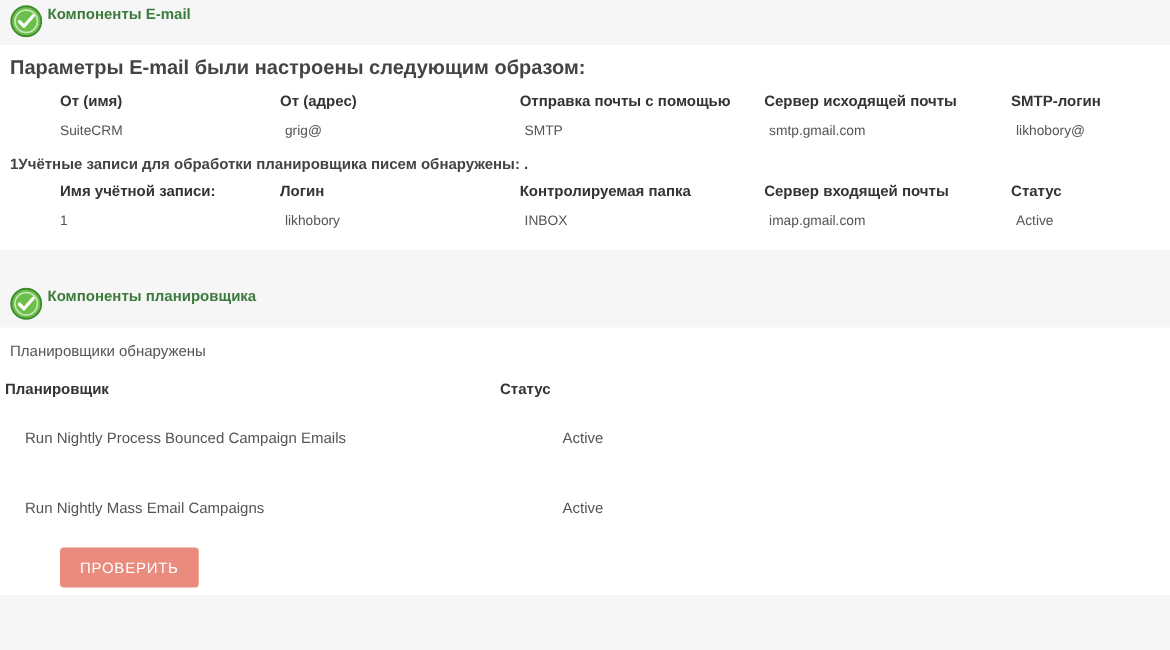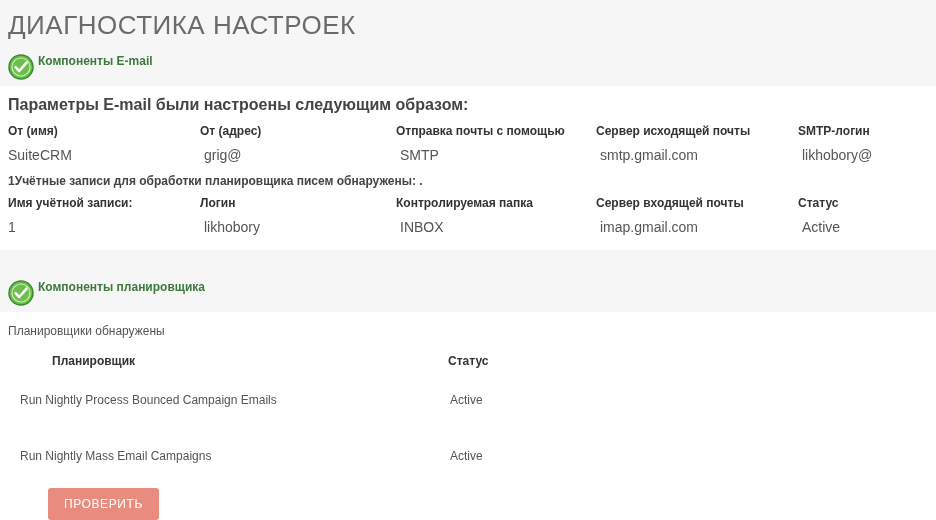--- a/index.html
+++ b/index.html
@@ -67,23 +67,23 @@
   }
   .grid-row.head {
     font-weight: bold;
     color: #333;
     height: 22px;
     font-size: 12px;
   }
   .grid-row.val {
     color: #555;
     height: 26px;
-    font-size: 14px;
-  }
-  .c1 { width: 200px; padding-left: 8px; box-sizing: border-box; }
+    font-size: 11px;
+  }
+  .c1 { width: 200px; padding-left: 20px; box-sizing: border-box; margin-left: 28px; }
   .c2 { width: 196px; box-sizing: border-box; }
   .c3 { width: 200px; box-sizing: border-box; }
   .c4 { width: 202px; box-sizing: border-box; }
   .c5 { width: 130px; box-sizing: border-box; }
   .indent { padding-left: 4px; }
   .accounts-note {
     font-size: 12px;
     font-weight: bold;
     color: #444;
     padding: 6px 0 4px 8px;
@@ -101,21 +101,21 @@
     color: #555;
     padding: 12px 0 12px 8px;
   }
   .sched-head {
     display: flex;
     font-weight: bold;
     color: #333;
     font-size: 12px;
     padding: 4px 0 4px 0;
   }
-  .sched-head .sc1 { width: 400px; padding-left: 4px; box-sizing: border-box; margin-left: 48px; }
+  .sched-head .sc1 { width: 400px; padding-left: 4px; box-sizing: border-box; }
   .sched-head .sc2 { width: 200px; box-sizing: border-box; }
   .sched-row {
     display: flex;
     align-items: center;
     height: 56px;
     font-size: 12px;
     color: #555;
   }
   .sched-row .sc1 { width: 400px; padding-left: 20px; box-sizing: border-box; }
   .sched-row .sc2 { width: 200px; padding-left: 50px; box-sizing: border-box; }
@@ -135,21 +135,20 @@
     padding: 9px 16px;
     font-family: "Liberation Sans", sans-serif;
     cursor: pointer;
   }
 </style>
 </head>
 <body>
 
 <div class="page">
 
-  <h1 class="page-title">ДИАГНОСТИКА НАСТРОЕК</h1>
 
   <div class="section-header">
     <span class="check-icon">
       <svg width="26" height="26" viewBox="0 0 26 26">
         <circle cx="13" cy="13" r="12" fill="#6cbf4b" stroke="#3d8b2f" stroke-width="1.5"></circle>
         <circle cx="13" cy="13" r="9" fill="none" stroke="#ffffff" stroke-width="1.2" opacity="0.65"></circle>
         <path d="M7.5 13.2 L11.2 17 L18.6 8.6" fill="none" stroke="#ffffff" stroke-width="2.6" stroke-linecap="round" stroke-linejoin="round"></path>
       </svg>
     </span>
     <span class="section-title">Компоненты E-mail</span>

